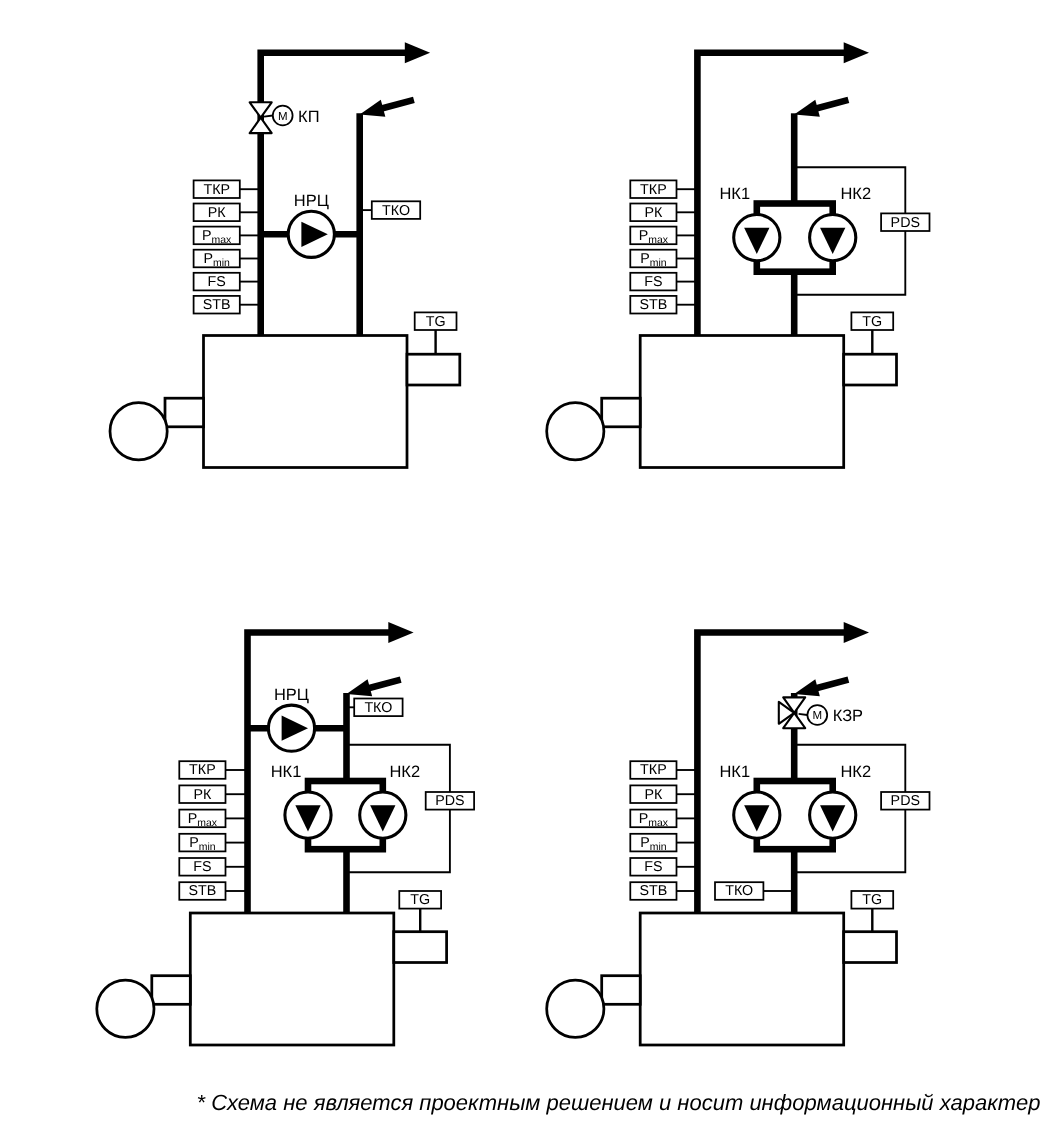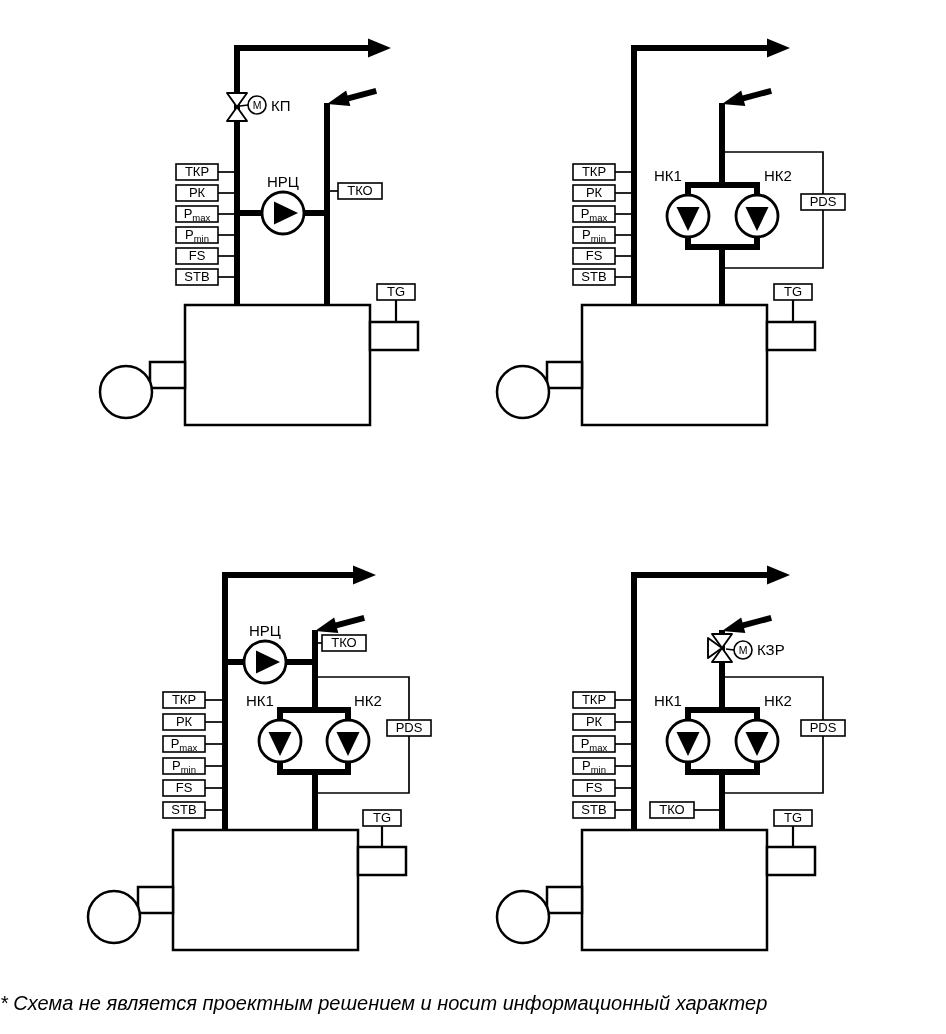--- a/index.html
+++ b/index.html
@@ -12,21 +12,21 @@
   .comp{fill:#fff;stroke:#000;stroke-width:2.5}
   .pumpc{fill:#fff;stroke:#000;stroke-width:2.8}
   .valve{fill:#fff;stroke:#000;stroke-width:1.9;stroke-linejoin:round}
   .blk{fill:#000;stroke:none}
   text{fill:#000}
   .lbl{font-family:"Liberation Sans",sans-serif;font-size:13px;text-anchor:middle}
   .sub{font-size:9.5px}
   .big{font-family:"Liberation Sans",sans-serif;font-size:15px;text-anchor:middle}
   .bigl{font-family:"Liberation Sans",sans-serif;font-size:15px;text-anchor:start}
   .mlbl{font-family:"Liberation Sans",sans-serif;font-size:10.5px;text-anchor:middle}
-  .caption{position:absolute;left:0;right:0;top:992px;text-align:left;font-style:italic;font-size:20px;color:#000}
+  .caption{position:absolute;left:0;right:0;top:992px;text-align:right;font-style:italic;font-size:20px;color:#000}
 </style>
 </head>
 <body>
 
 <div class="canvas">
 <svg viewBox="0 0 946 1034" width="946" height="1034">
 
   <g>
     <path class="pipe" d="M237,305 L237,48 L370,48"></path>
     <polygon class="blk" points="391,48 368,38.5 368,57.5"></polygon>

